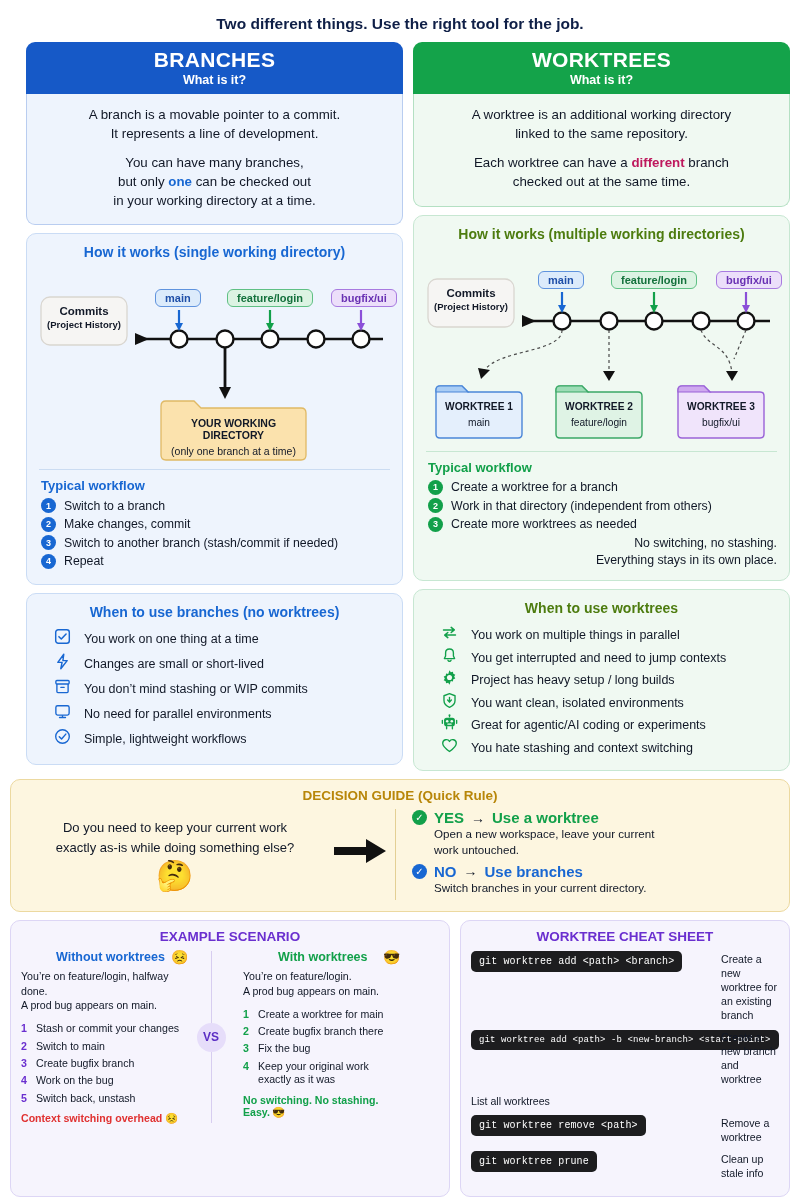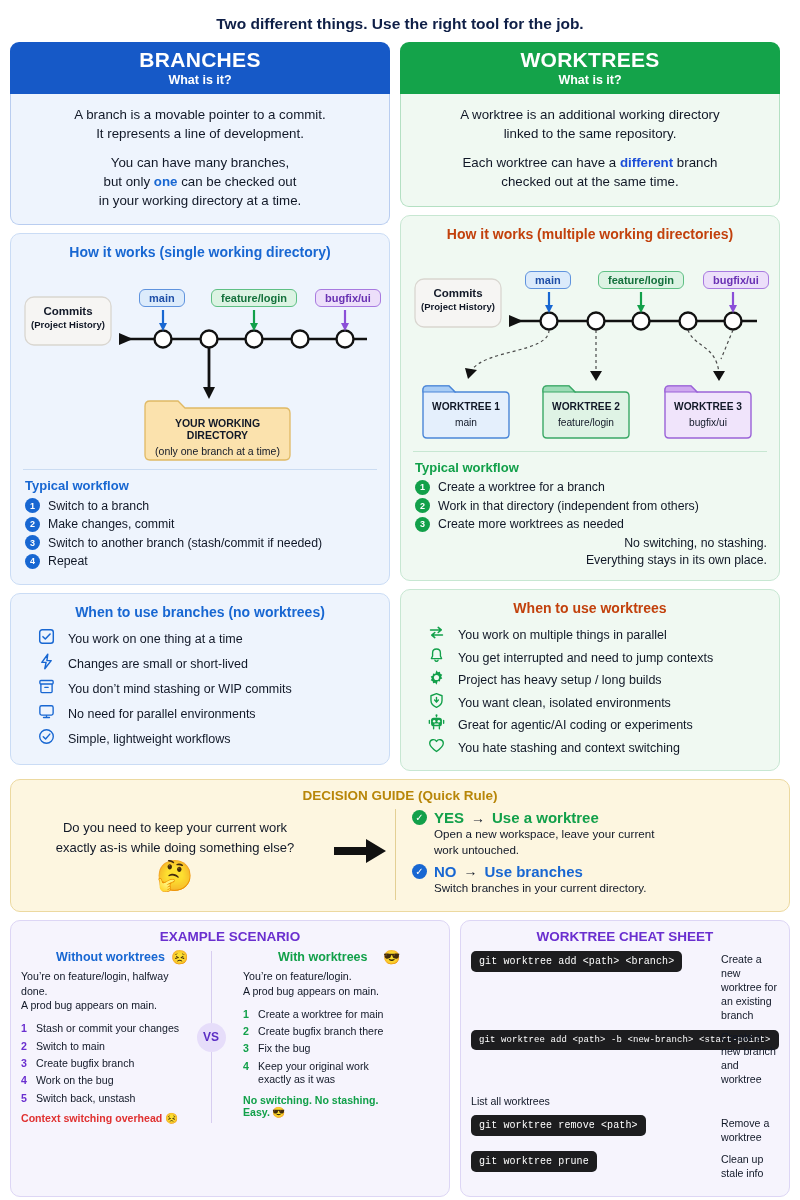--- a/index.html
+++ b/index.html
@@ -25,21 +25,21 @@
   .subtitle {
     text-align: center;
     font-size: 15.5px;
     font-weight: 700;
     color: #0f1f47;
     margin-top: 9px;
     margin-bottom: 9px;
   }
 
   
-  .cols { display: flex; gap: 10px; }
+  .cols { display: flex; gap: 10px; margin-left: 16px; }
   .col { width: 380px; display: flex; flex-direction: column; gap: 8px; }
 
   
   .cap {
     border-radius: 9px 9px 0 0;
     text-align: center;
     color: #fff;
     padding: 7px 4px 7px;
   }
   .cap.blue { background: #1659c7; }
@@ -54,30 +54,30 @@
     padding: 12px 10px 14px;
     text-align: center;
     font-size: 13.3px;
     line-height: 1.42;
     font-weight: 500;
   }
   .defbox.blue { background: #eef4fd; border-color:#b9cdf0; }
   .defbox.green { background: #f0f9f2; border-color:#b4e0c3; }
   .defbox p + p { margin-top: 10px; }
   .hl-blue { color:#1867d2; font-weight:800; }
-  .hl-green { color:#1d4ed8; font-weight:800; }
+  .hl-green { color:#be185d; font-weight:800; }
 
   
   .card { border-radius: 10px; padding: 10px 12px 12px; }
   .card.blue { background:#eef4fd; border:1.3px solid #cadcf5; }
   .card.green { background:#f0f9f2; border:1.3px solid #c7e7d2; }
 
   .card-h { text-align:center; font-size:14px; font-weight:800; margin-bottom:7px; }
   .card-h.blue { color:#1867d2; }
-  .card-h.green { color:#c2410c; }
+  .card-h.green { color:#4d7c0f; }
 
   
   .diagram { position: relative; height: 196px; }
   .diagram svg { position:absolute; left:0; top:0; }
 
   
   .wf-h { font-size: 13px; font-weight: 800; margin: 0 0 5px 2px; }
   .wf-h.blue { color:#1867d2; }
   .wf-h.green { color:#12a04a; }
   .wf-row { display:flex; align-items:center; gap:8px; margin: 3.5px 0 3.5px 2px; }

